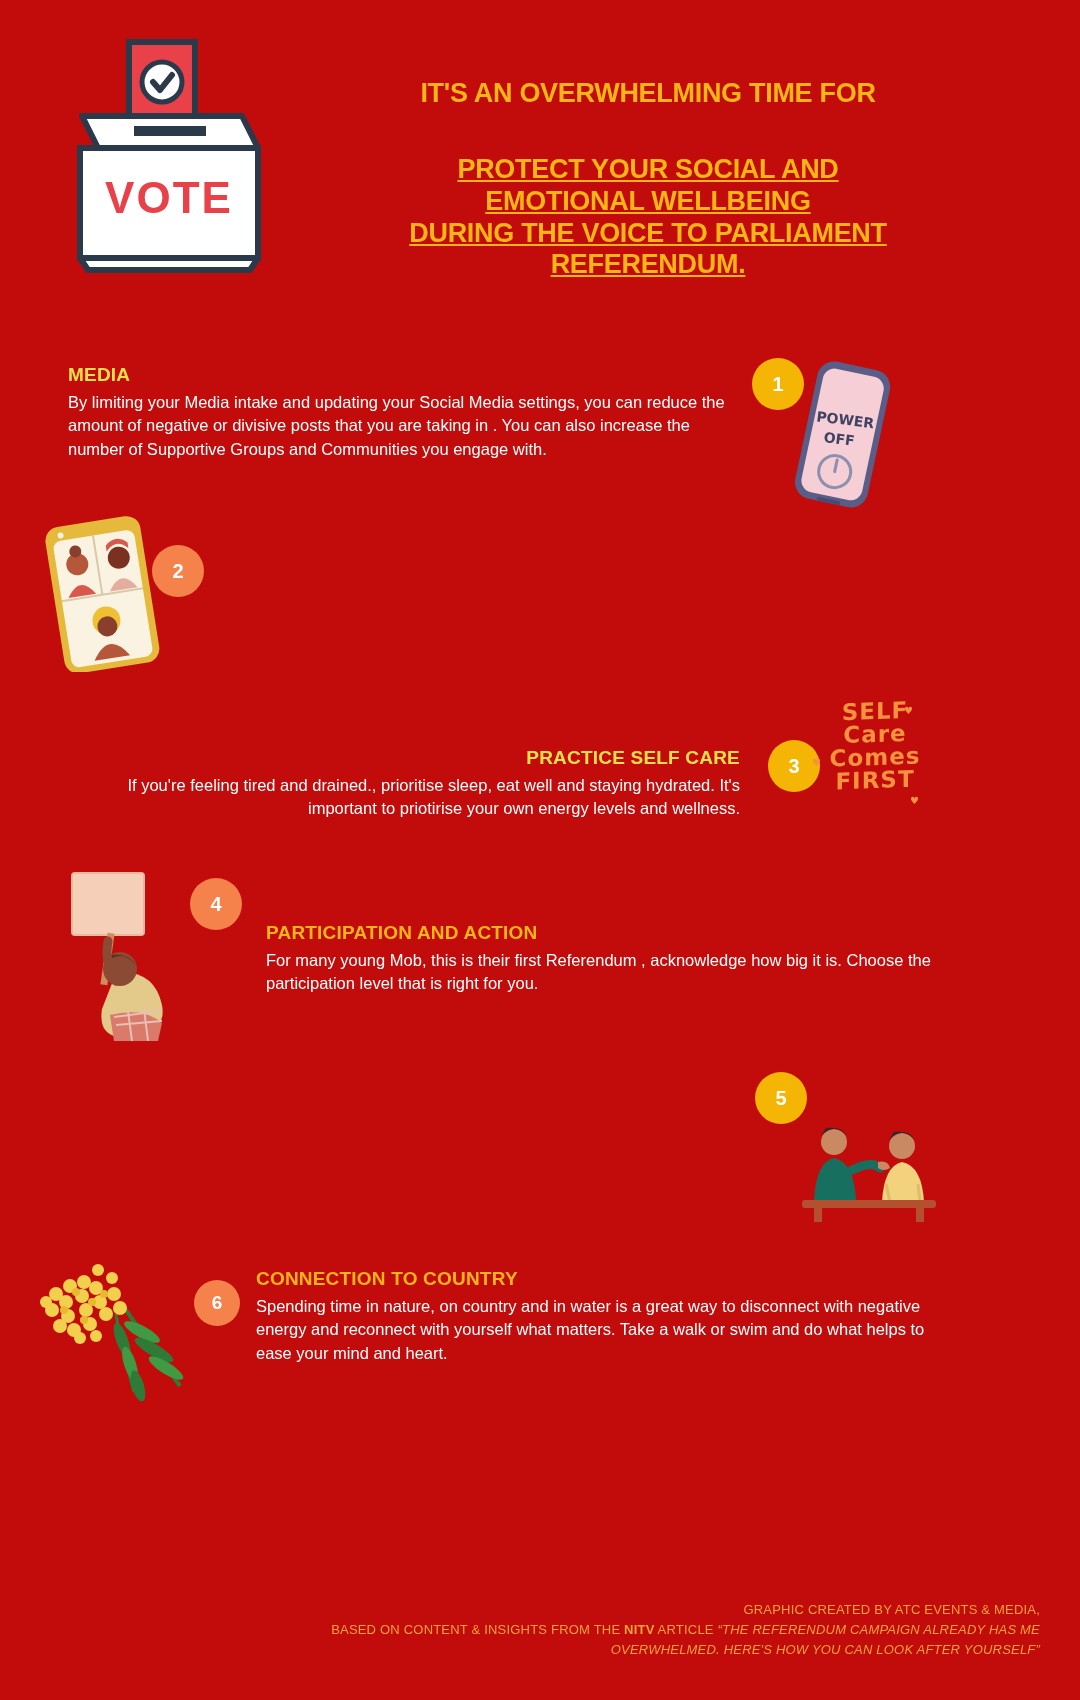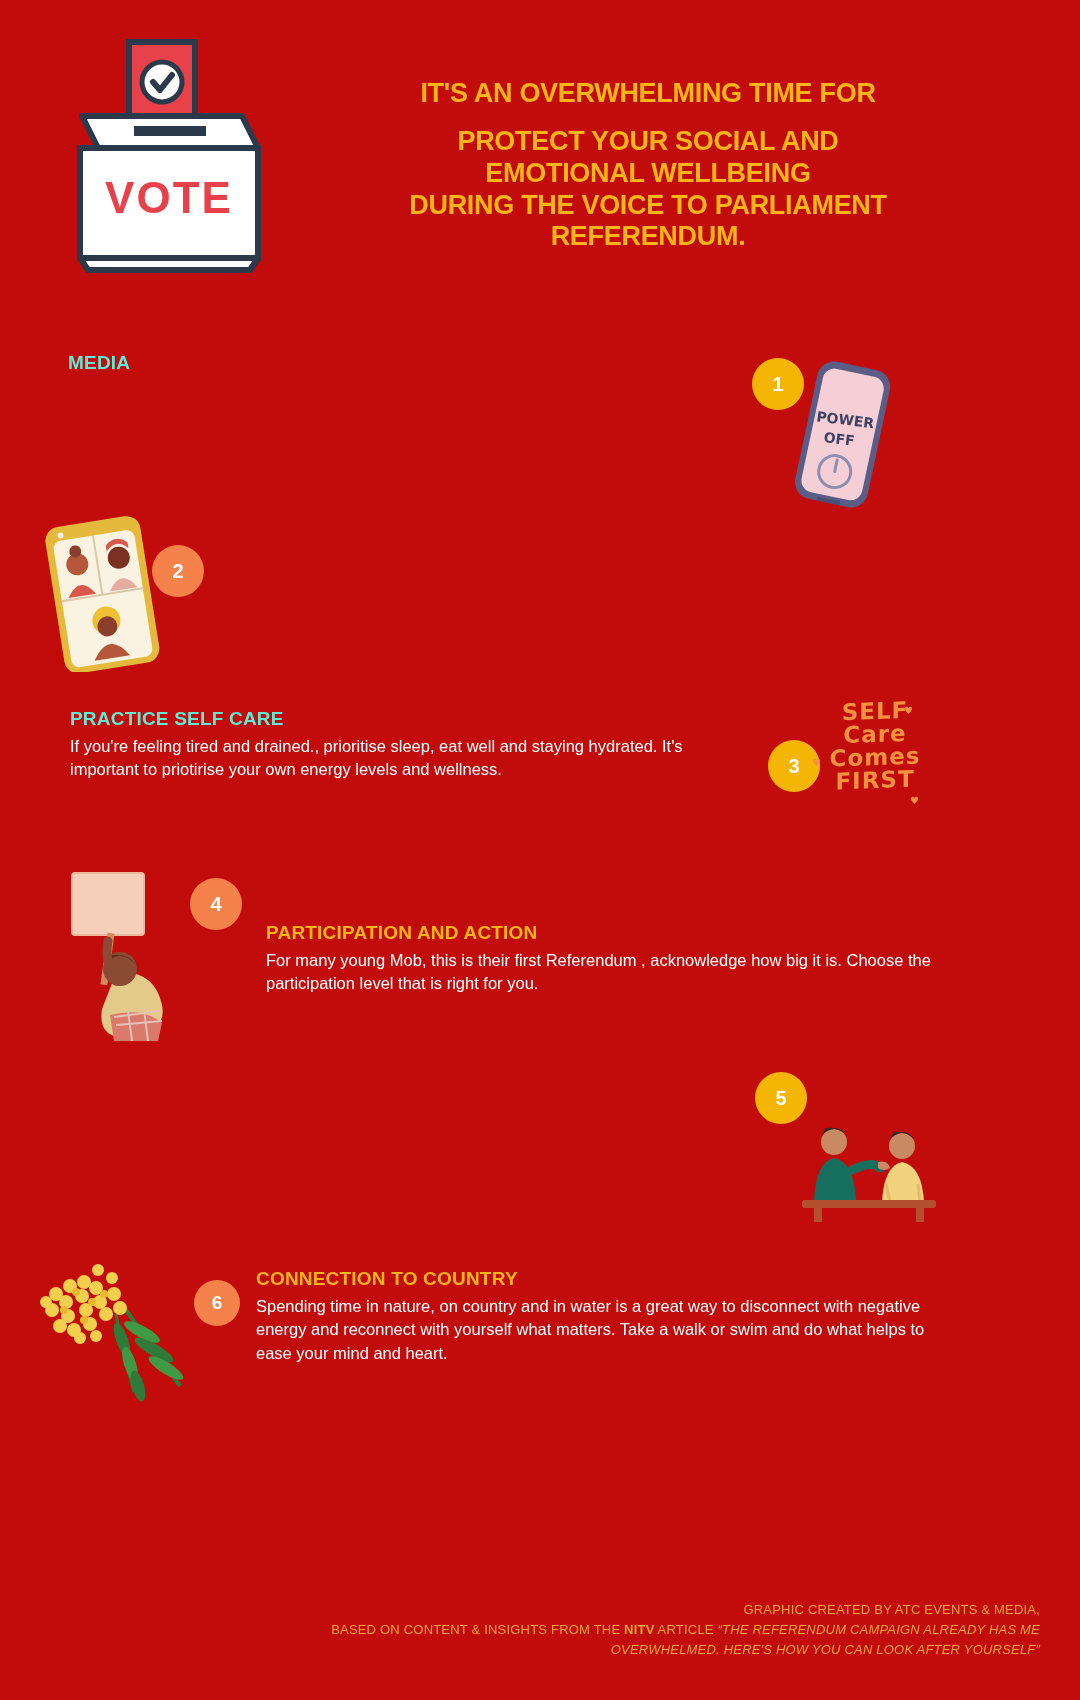--- a/index.html
+++ b/index.html
@@ -41,36 +41,37 @@
     top: 78px;
     width: 620px;
     text-align: center;
     color: #fbb615;
     font-weight: bold;
     font-size: 27px;
     line-height: 1.18;
     letter-spacing: -0.3px;
   }
   .headline .block2 {
-    margin-top: 16px;
+    margin-top: 44px;
+    text-decoration: underline;
   }
 
   
   .section {
     position: absolute;
   }
   .sec-title {
     color: #fbb615;
     font-weight: bold;
     font-size: 19px;
     letter-spacing: 0.2px;
     margin: 0 0 5px 0;
     white-space: nowrap;
   }
-  .sec-title.tan { color: #5eead4; }
+  .sec-title.tan { color: #fde047; margin-top: 12px; }
   .sec-body {
     color: #ffffff;
     font-size: 16.5px;
     line-height: 1.42;
     margin: 0;
   }
 
   
   .badge {
     position: absolute;
@@ -160,20 +161,21 @@
         <div>PROTECT YOUR SOCIAL AND</div>
         <div>EMOTIONAL WELLBEING</div>
         <div>DURING THE VOICE  TO PARLIAMENT</div>
         <div>REFERENDUM.</div>
       </div>
     </div>
   </div>
 
   <div class="section" style="left:68px; top:352px; width:670px;">
     <p class="sec-title tan">MEDIA</p>
+    <p class="sec-body"> By  limiting your Media intake and updating your Social Media settings, you can reduce the amount of negative or divisive posts  that you are taking in . You can also increase the number of Supportive Groups and Communities you engage with.</p>
   </div>
   <div class="badge yellow" style="left:752px; top:358px; width:52px; height:52px; font-size:20px;">
     <span>1</span>
   </div>
 
   <svg class="art" style="left:780px; top:352px;" width="120" height="170" viewBox="0 0 120 170">
     <g transform="rotate(12 60 85)">
       <rect x="25" y="12" width="74" height="140" rx="17" fill="#5a5d86"></rect>
       <rect x="31" y="19" width="62" height="126" rx="12" fill="#f6ced6"></rect>
       <text x="62" y="72" fill="#3f4263" font-family="DejaVu Sans, sans-serif" font-size="14" font-weight="bold" text-anchor="middle" transform="rotate(-5 62 72)">POWER</text>
@@ -202,21 +204,21 @@
       <circle cx="70" cy="108" r="14" fill="#efc033"></circle>
       <circle cx="70" cy="114" r="10" fill="#8a3f2c"></circle>
       <path d="M52 146 Q70 118 88 146 Z" fill="#b4573a"></path>
       <circle cx="38" cy="17" r="3" fill="#fbf3e2"></circle>
     </g>
   </svg>
   <div class="badge orange" style="left:152px; top:545px; width:52px; height:52px; font-size:20px;">
     <span>2</span>
   </div>
 
-  <div class="section" style="left:70px; top:708px; width:670px;">
+  <div class="section" style="left:70px; top:735px; width:670px;text-align:right;">
     <p class="sec-title tan">PRACTICE SELF CARE</p>
     <p class="sec-body">If you're feeling tired and drained., prioritise sleep, eat well and staying hydrated.  It's important to priotirise your own energy levels and wellness.</p>
   </div>
   <div class="badge yellow" style="left:768px; top:740px; width:52px; height:52px; font-size:20px;">
     <span>3</span>
   </div>
   <div class="selfcare-art">
     <div class="sc-1">SELF</div>
     <div class="sc-2">Care</div>
     <div class="sc-3">Comes</div>

